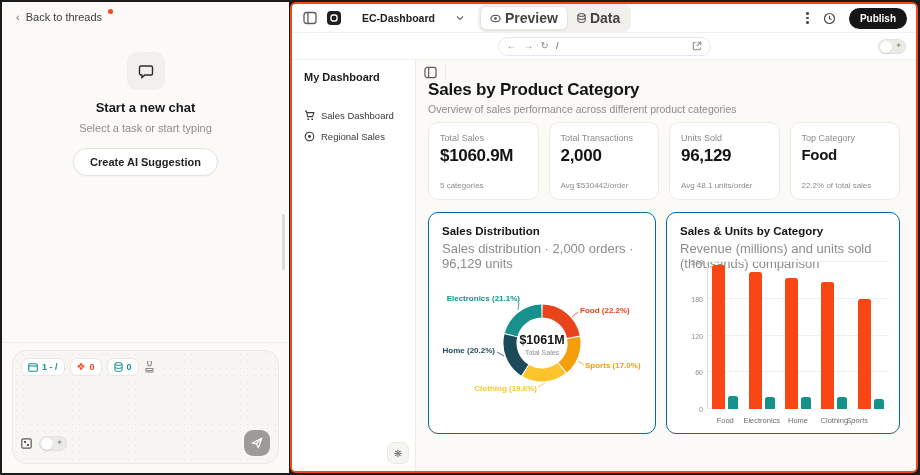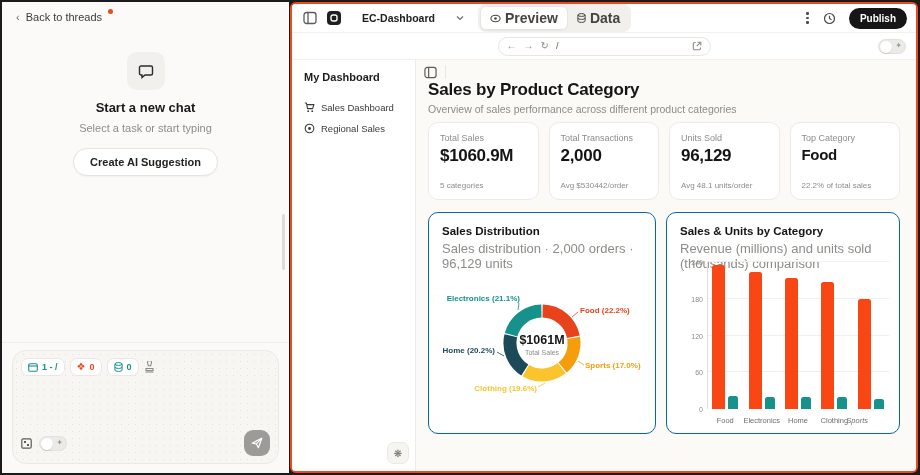--- a/index.html
+++ b/index.html
@@ -46,21 +46,21 @@
   .publish-btn { background:#161616; color:#fff; font-size:10px; font-weight:bold; padding:5px 11px; border-radius:999px; cursor:pointer; }
   .navrow { position:absolute; left:0; top:29px; width:100%; height:27px; border-bottom:1px solid #F2F1EE; background:#fff; display:flex; align-items:center; justify-content:center; }
   .urlbar { width:213px; height:19px; background:#fff; border:1px solid #E7E6E2; border-radius:999px; display:flex; align-items:center; padding:0 8px; gap:7px; }
   .nav-ic { font-size:10px; color:#8b8a86; cursor:pointer; line-height:1; }
   .url-path { font-size:9px; color:#555450; flex:1; }
   .nav-toggle { position:absolute; right:10px; top:6px; }
 
   .content { position:absolute; left:0; top:56px; right:0; bottom:0; display:flex; }
   .dash-sidebar { width:124px; background:#fff; border-right:1px solid #EDECE9; position:relative; flex-shrink:0; }
   .sb-title { font-size:11px; font-weight:bold; color:#1c1c1c; padding:11px 0 0 12px; }
-  .sb-items { margin-top:14px;text-align:right; }
+  .sb-items { margin-top:22px;text-align:right; }
   .sb-item { display:flex; align-items:center; gap:6px; padding:5px 12px; font-size:9.5px; color:#3b3a38; cursor:pointer; }
   .sb-spark-btn { position:absolute; right:6px; bottom:7px; width:22px; height:22px; border-radius:7px; background:#F6F5F2; border:1px solid #E9E8E4; display:flex; align-items:center; justify-content:center; font-size:10px; color:#6b6a67; cursor:pointer; }
 
   .main { flex:1; background:#FBFAF7; position:relative; overflow:hidden; }
   .main-top-icons { position:absolute; left:8px; top:5px; display:flex; align-items:center; gap:8px; color:#5c5b58; }
   .vdivider { width:1px; height:14px; background:#E7E6E2; }
   .page-title { position:absolute; left:12px; top:20px; font-size:17px; font-weight:bold; color:#141414; letter-spacing:-0.2px; }
   .page-sub { position:absolute; left:12px; top:43px; font-size:10.5px; color:#8d8c88; }
   .stats-row { position:absolute; left:12px; right:16px; top:62px; height:78px; display:grid; grid-template-columns:repeat(4,1fr); gap:10px; }
   .stat-card { background:#fff; border:1px solid #ECEAE6; border-radius:10px; padding:10px 11px; position:relative; }

